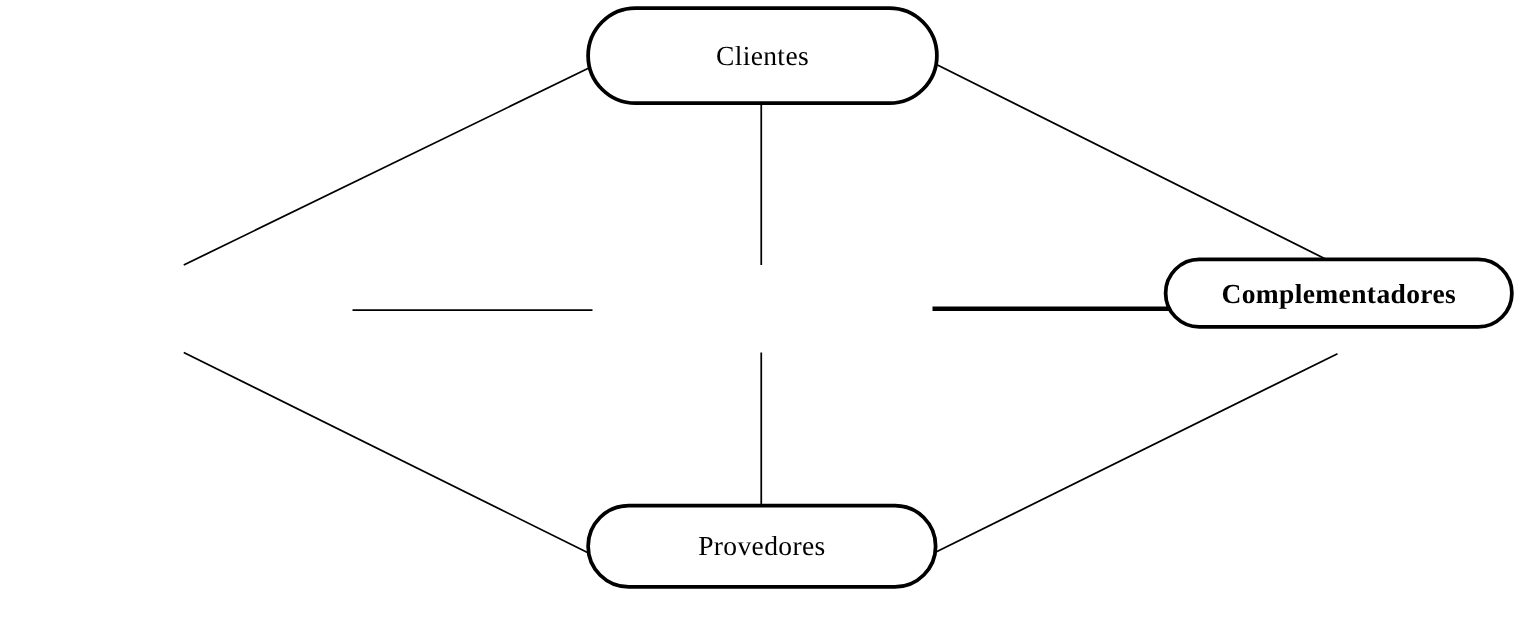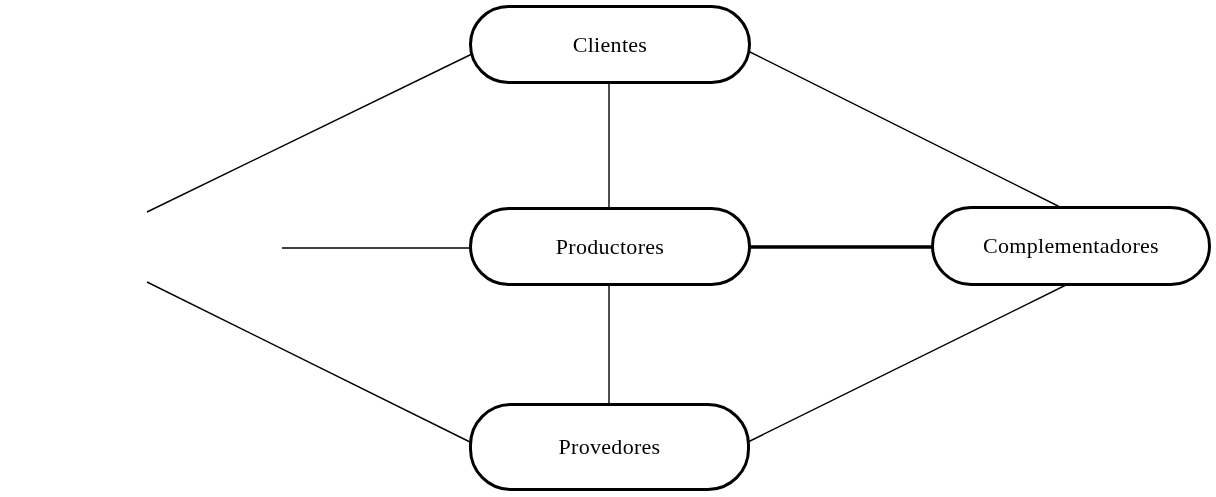--- a/index.html
+++ b/index.html
@@ -35,22 +35,22 @@
   .node-label {
     font-size: 22px;
     color: #000000;
     letter-spacing: 0.3px;
     white-space: nowrap;
     text-align: right;
   }
   .node-clientes        { left: 469px; top: 5px;   width: 282px; height: 79px; }
   .node-competidores    { left: 5px;   top: 209px; width: 281px; height: 77px; }
   .node-productores     { left: 469px; top: 207px; width: 282px; height: 79px; }
-  .node-complementadores{ left: 931px; top: 206px; width: 280px; height: 80px; }
-  .node-provedores      { left: 469px; top: 403px; width: 281px; height: 88px; }
+  .node-complementadores{ left: 931px; top: 206px; width: 280px; height: 57px; font-weight: bold; }
+  .node-provedores      { left: 469px; top: 403px; width: 281px; height: 68px; }
   line { stroke: #000000; }
 </style>
 </head>
 <body>
 
 <div class="canvas">
 
   <svg class="edges-layer" viewBox="0 0 1216 497" xmlns="http://www.w3.org/2000/svg">
     <line x1="474" y1="53" x2="147" y2="212" stroke-width="1.4" stroke="#000000"></line>
     <line x1="746" y1="50" x2="1070" y2="212" stroke-width="1.4" stroke="#000000"></line>
@@ -60,23 +60,20 @@
     <line x1="147" y1="282" x2="472" y2="443" stroke-width="1.4" stroke="#000000"></line>
     <line x1="609" y1="282" x2="609" y2="408" stroke-width="1.4" stroke="#000000"></line>
     <line x1="748" y1="442" x2="1070" y2="283" stroke-width="1.4" stroke="#000000"></line>
   </svg>
 
   <div class="node node-clientes">
     <span class="node-label">Clientes</span>
   </div>
 
 
-  <div class="node node-productores">
-    <span class="node-label">Productores</span>
-  </div>
 
   <div class="node node-complementadores">
     <span class="node-label">Complementadores</span>
   </div>
 
   <div class="node node-provedores">
     <span class="node-label">Provedores</span>
   </div>
 
 </div>

